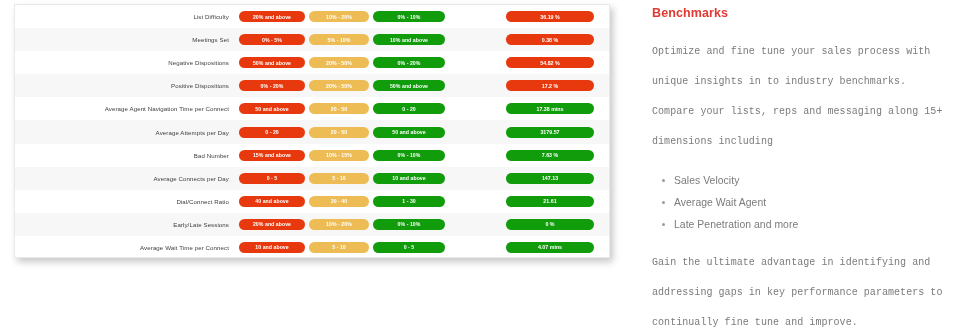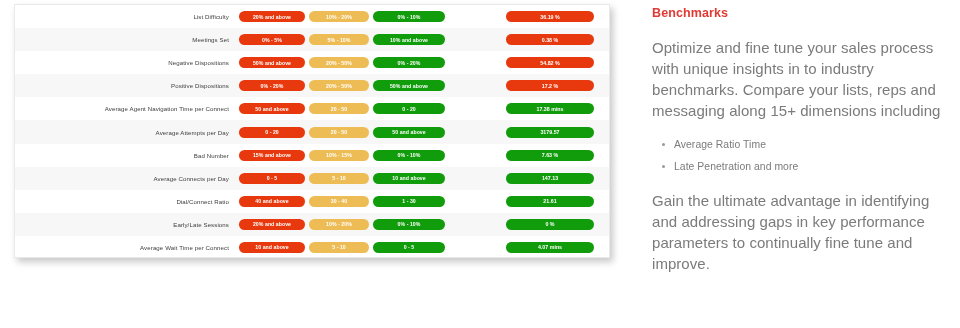--- a/index.html
+++ b/index.html
@@ -106,24 +106,25 @@
 
   .copy-title {
     font-size: 12.5px;
     font-weight: bold;
     color: #e03a34;
     letter-spacing: 0.1px;
     margin-bottom: 17px;
   }
 
   .copy-para {
-    font-size: 15px;
-    line-height: 21px;
+    font-size: 10px;
+    line-height: 30px;
     color: #7b7b7b;
     letter-spacing: 0.05px;
+    font-family: Liberation Mono, monospace;
   }
 
   .copy-list {
     list-style: none;
     margin: 13px 0 12px 0;
     padding: 0 0 0 22px;
   }
   .copy-list li {
     position: relative;
     font-size: 10.4px;
@@ -284,20 +285,21 @@
         </div>
       </div>
   </div>
 
   <div class="copy-panel">
     <div class="copy-title">Benchmarks</div>
 
     <div class="copy-para">Optimize and fine tune your sales process with unique insights in to industry benchmarks. Compare your lists, reps and messaging along 15+ dimensions including</div>
 
     <ul class="copy-list" id="bullet-list">
-        <li><span class="bullet"></span><span>Average Ratio Time</span></li>
+        <li><span class="bullet"></span><span>Sales Velocity</span></li>
+        <li><span class="bullet"></span><span>Average Wait Agent</span></li>
         <li><span class="bullet"></span><span>Late Penetration and more</span></li>
       </ul>
 
     <div class="copy-para second">Gain the ultimate advantage in identifying and addressing gaps in key performance parameters to continually fine tune and improve.</div>
   </div>
 
 </div>
 
 </body></html>

